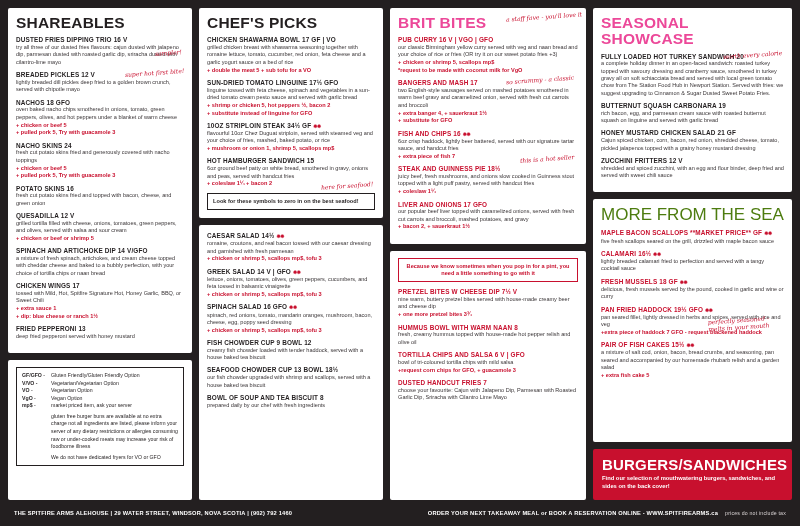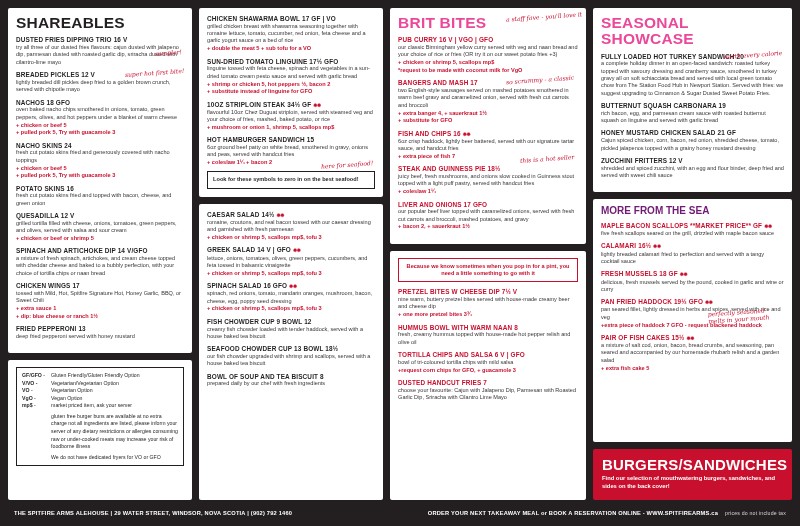--- a/index.html
+++ b/index.html
@@ -89,21 +89,21 @@
     font-style: italic;
     color:#c8102e;
     font-size: 6px;
     line-height:1.15;
     transform: rotate(-4deg);
     display:inline-block;
   }
   .hand-wrap { position:relative; }
   .hand-abs { position:absolute; white-space:nowrap; }
   .stars { font-size:5px; color:#c8102e; letter-spacing:-.3px; }
-  .sea-title { font-size: 10px; font-weight:bold; color:#701a75; margin: 0 0 5px 0; line-height:1.05;}
+  .sea-title { font-size: 17px; font-weight:normal; color:#4d7c0f; margin: 0 0 5px 0; line-height:1.05;}
 </style>
 </head>
 <body>
 
 <div class="page">
   <div class="cols">
 
     <div class="col c1">
       <div class="panel">
         <div class="sec-title">SHAREABLES</div>
@@ -180,20 +180,21 @@
             <div>market priced item, ask your server</div>
             <div class="legend-note">gluten free burger buns are available at no extra charge not all ingredients are listed, please inform your server of any dietary restrictions or allergies consuming raw or under-cooked meats may increase your risk of foodborne illness</div>
             <div class="legend-note">We do not have dedicated fryers for VO or GFO</div>
           </div>
         </div>
       </div>
     </div>
 
     <div class="col c2">
       <div class="panel">
+        <div class="sec-title">CHEF'S PICKS</div>
 
         <div class="item">
           <div class="iname">CHICKEN SHAWARMA BOWL  17  GF | VO</div>
           <div class="idesc">grilled chicken breast with shawarma seasoning together with romaine lettuce, tomato, cucumber, red onion, feta cheese and a garlic yogurt sauce on a bed of rice</div>
           <div class="sub red">+ double the meat  5  + sub tofu for a VO</div>
         </div>
 
         <div class="item">
           <div class="iname">SUN-DRIED TOMATO LINGUINE  17½  GFO</div>
           <div class="idesc">linguine tossed with feta cheese, spinach and vegetables in a sun-dried tomato cream pesto sauce and served with garlic bread</div>

